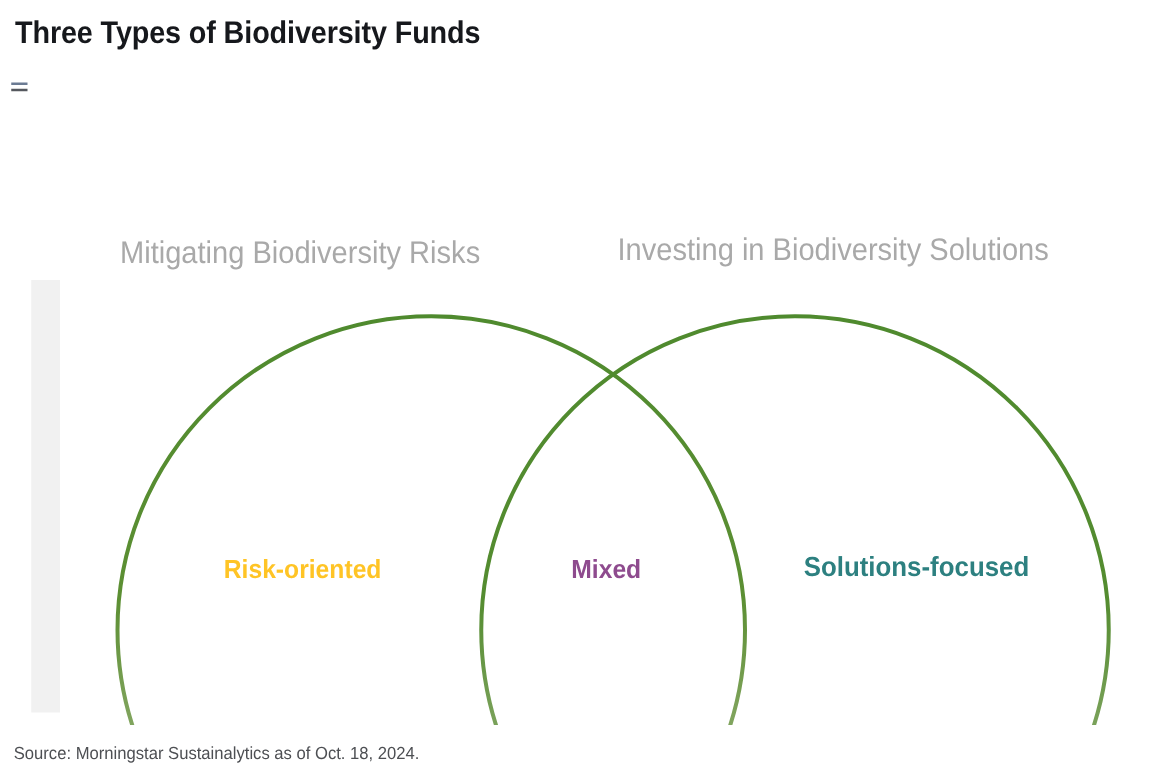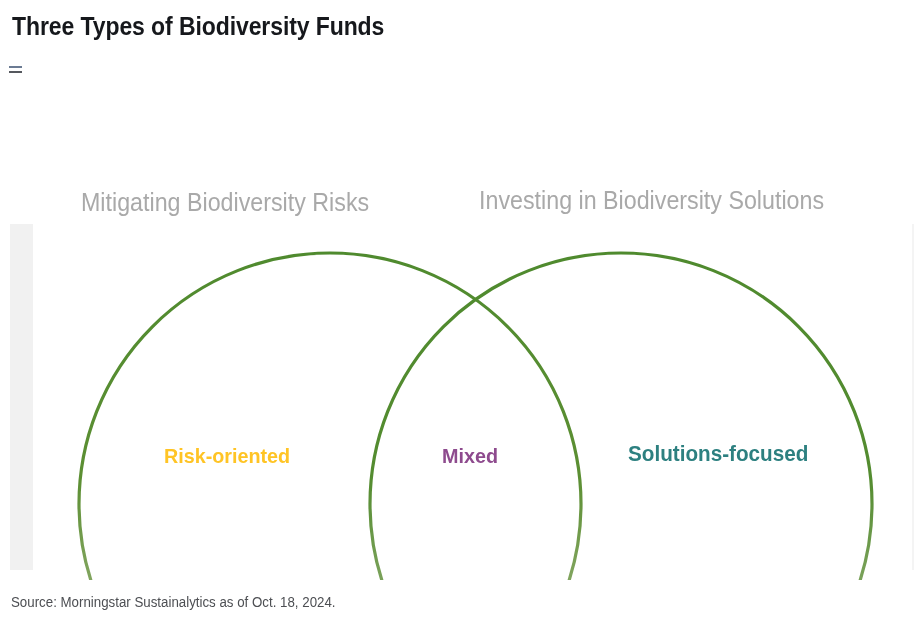--- a/index.html
+++ b/index.html
@@ -44,21 +44,21 @@
     left: 0;
     width: 13px;
     height: 2px;
   }
   .menu-mark i.bar-top   { top: 0px; background: #6b7b93; }
   .menu-mark i.bar-bottom{ top: 5px; background: #55585e; }
 
   
   .figure {
     position: absolute;
-    left: 1px;
+    left: 16px;
     top: 100px;
     width: 784px;
     height: 480px;
   }
 
   .rail-left {
     position: absolute;
     left: 9px;
     top: 124px;
     width: 23px;

